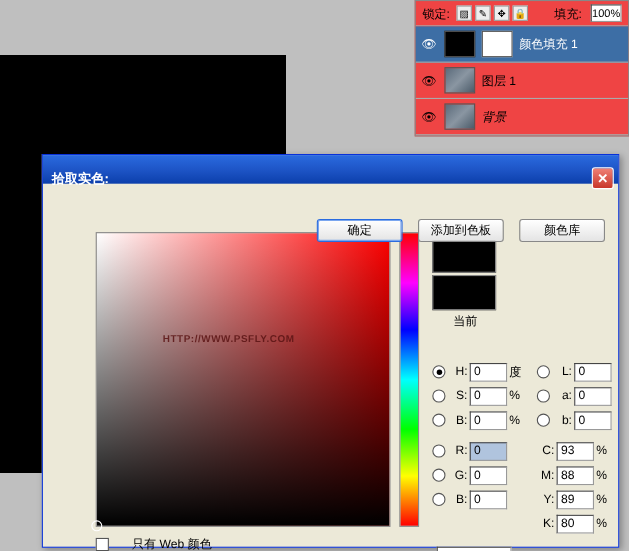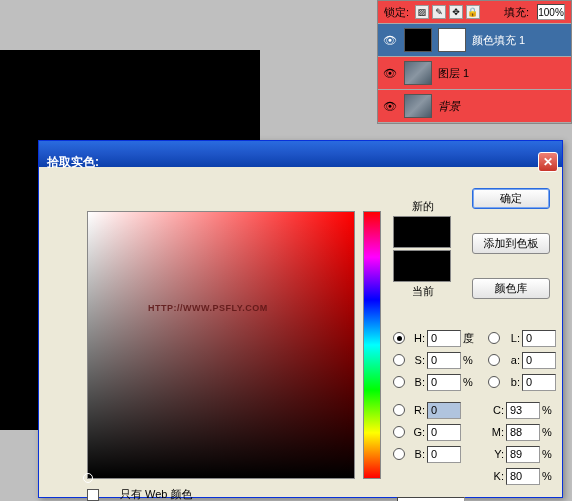--- a/index.html
+++ b/index.html
@@ -38,21 +38,21 @@
 .field-marker { position: absolute; left: -5px; bottom: -5px; width: 10px; height: 10px; border: 1px solid #fff; border-radius: 50%; }
 
 .hue-strip { position: absolute; left: 324px; top: 44px; width: 18px; height: 268px; border: 1px solid #888;
   background: linear-gradient(to bottom, #f00 0%, #f0f 17%, #00f 33%, #0ff 50%, #0f0 67%, #ff0 83%, #f00 100%); cursor: pointer; }
 
 .swatch-block { position: absolute; left: 354px; top: 32px; width: 60px; text-align: center; }
 .swatch-label-new { font-size: 11px; }
 .swatch { width: 58px; height: 32px; background: #000; border: 1px solid #888; margin: 2px 0; }
 .swatch-label-cur { font-size: 11px; }
 
-.btn-col { position: absolute; right: 12px; top: 21px; display: flex; flex-direction: column; gap: 7px; }
+.btn-col { position: absolute; right: 12px; top: 32px; display: flex; flex-direction: row; gap: 7px; }
 .ps-btn { width: 78px; height: 21px; border: 1px solid #888; background: linear-gradient(to bottom, #fff, #e4e4e4); border-radius: 3px; cursor: pointer; font-size: 11px; }
 .ps-btn.default { border: 1px solid #2a6bdf; box-shadow: 0 0 0 1px #7aa6ef inset; }
 .ps-btn.wide { width: 78px; }
 .btn-gap { height: 10px; }
 
 .fields { position: absolute; left: 354px; top: 160px; width: 170px; }
 .frow { display: flex; align-items: center; height: 22px; gap: 2px; }
 .radio { width: 12px; height: 12px; border: 1px solid #555; border-radius: 50%; background: #fff; display: inline-flex; align-items: center; justify-content: center; margin-right: 2px; cursor: pointer; }
 .radio.checked::after { content: ""; width: 5px; height: 5px; background: #000; border-radius: 50%; }
 .flabel { width: 16px; text-align: right; }

